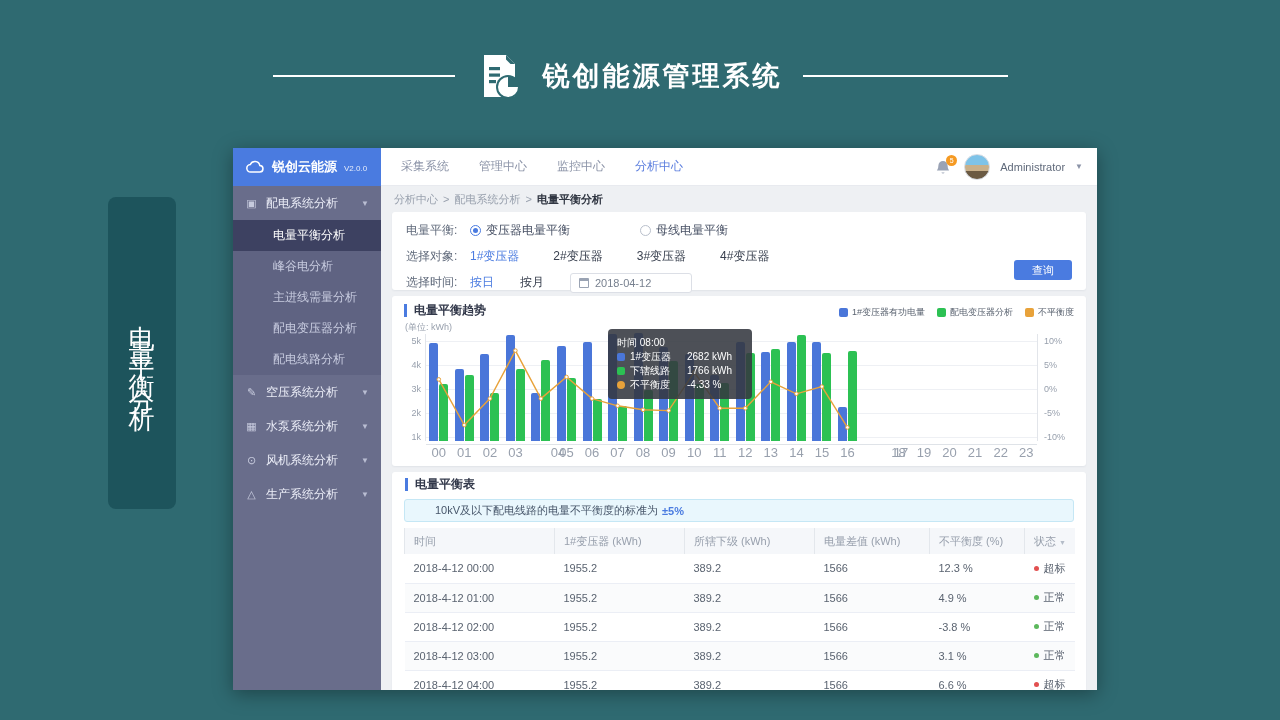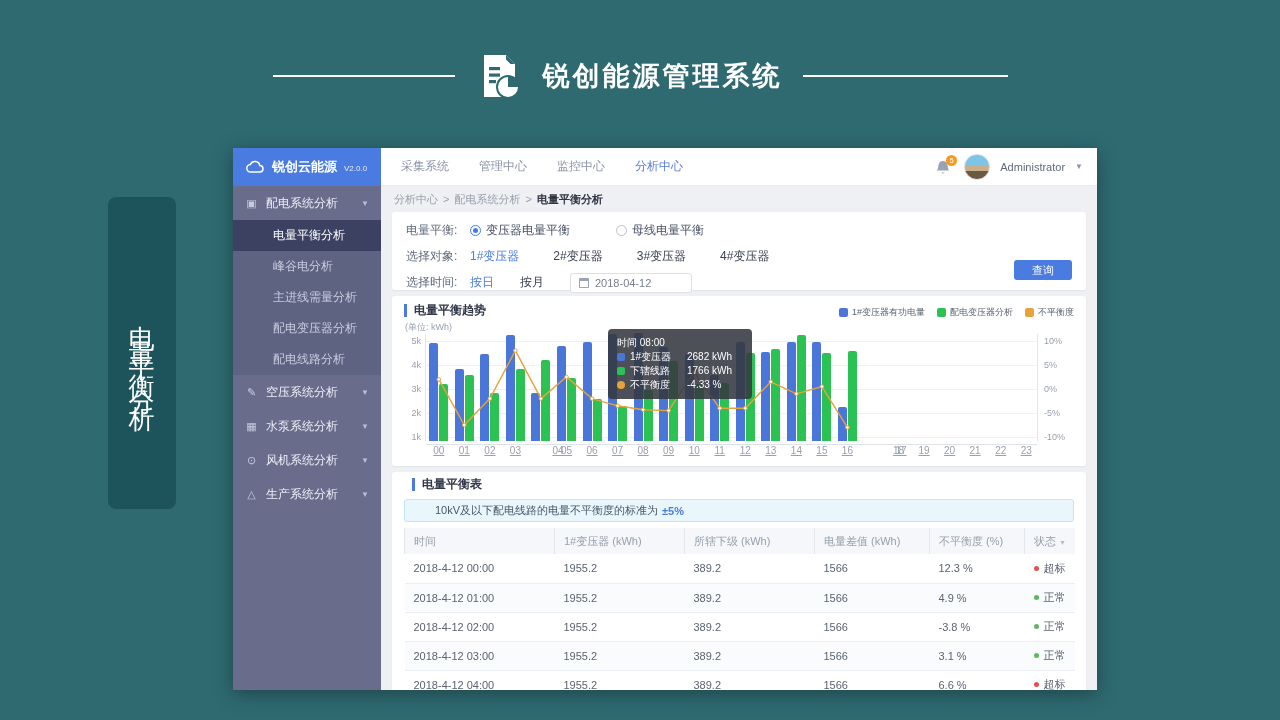--- a/index.html
+++ b/index.html
@@ -100,34 +100,34 @@
   .legend-swatch { width:9px; height:9px; border-radius:2px; }
   .plot { position:absolute; left:33px; top:38px; width:613px; height:107px;
     border-left:1px solid #e2e5ea; border-right:1px solid #e2e5ea; }
   .gridline { position:absolute; left:0; width:100%; height:1px; background:#eef0f4; }
   .axis-bottom { position:absolute; left:0; bottom:-4px; width:100%; height:1px; background:#dfe3e8; }
   .bar { position:absolute; border-radius:2px 2px 0 0; }
   .plot svg { position:absolute; left:0; top:0; overflow:visible; }
   .ylab { position:absolute; font-size:9px; color:#98a0ad; transform:translateY(-50%); }
   .ylab.left { right:100%; margin-right:5px; text-align:right; }
   .ylab.right { left:100%; margin-left:7px; }
-  .xlab { position:absolute; top:111px; font-size:10px; color:#98a0ad; transform:translateX(-50%);text-decoration:underline; }
+  .xlab { position:absolute; top:111px; font-size:13px; color:#98a0ad; transform:translateX(-50%); }
 
   
   .chart-tooltip { position:absolute; left:216px; top:33px; width:144px; background:rgba(52,56,64,.88);
     border-radius:4px; padding:7px 9px; color:#fff; font-size:10px; line-height:14px; z-index:3; }
   .tt-row { display:flex; align-items:center; gap:5px; }
   .tt-dot { width:8px; height:8px; border-radius:2px; flex:none; }
   .tt-dot.round { border-radius:50%; }
   .tt-name { width:52px; }
   .tt-val { flex:1; }
 
   
   .table-card { top:286px; height:230px; padding-top:6px; }
-  .table-card .card-title { margin-left:20px; }
+  .table-card .card-title { margin-left:13px; }
   .notice { margin:8px 12px 6px 12px; height:23px; background:#e9f7fd; border:1px solid #c5e7f5;
     border-radius:3px; display:flex; align-items:center; padding-left:30px; font-size:11px; color:#47566a; }
   .notice b { color:#4a7be0; margin-left:4px; }
   table.balance { width:670px; margin:0 12px; border-collapse:collapse; table-layout:fixed; }
   .balance th { height:26px; background:#f5f7fa; font-size:11px; font-weight:normal; color:#98a0ad;
     text-align:left; padding-left:9px; border-left:1px solid #e3e7ec; white-space:nowrap;
     overflow:hidden; }
   .balance th .sort { font-size:7px; color:#b4bcc8; margin-left:3px; }
   .balance td { height:29px; font-size:11px; color:#5a6370; padding-left:9px; border-bottom:1px solid #ebeef5;
     white-space:nowrap; overflow:hidden; }
@@ -228,21 +228,21 @@
         <span>分析中心</span>
         <span>&gt;</span>
         <span>配电系统分析</span>
         <span>&gt;</span>
         <span class="crumb-last">电量平衡分析</span>
       </div>
 
     <div class="card filter-card">
       <div class="filter-row">
         <span class="filter-label">电量平衡:</span>
-        <span id="balance-options" style="display:flex;">
+        <span id="balance-options" style="display:flex;gap:24px;">
             <span class="radio-opt">
               <span class="radio checked"></span>
               <span>变压器电量平衡</span>
             </span>
             <span class="radio-opt">
               <span class="radio"></span>
               <span>母线电量平衡</span>
             </span>
           </span>
       </div>

